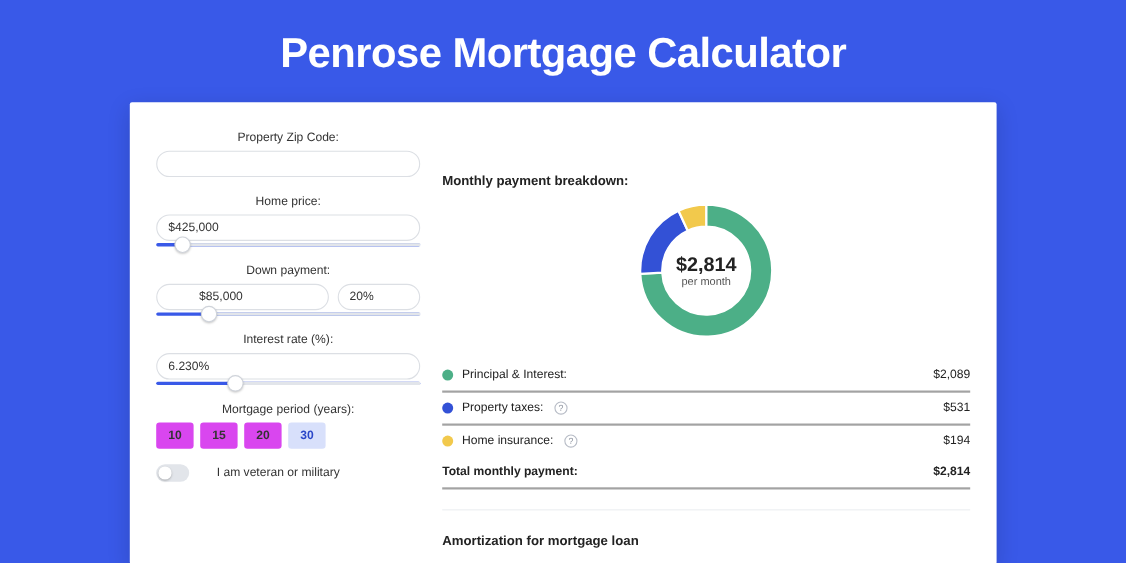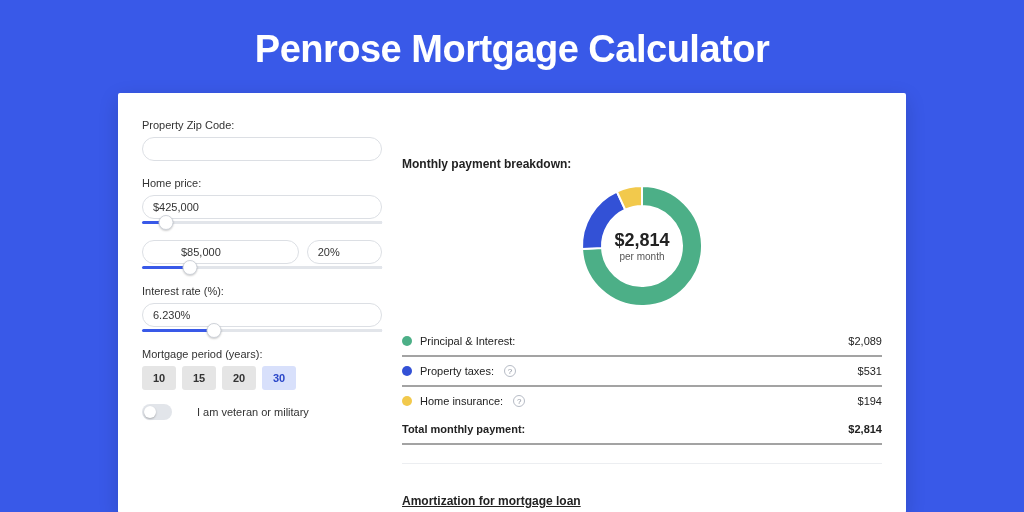--- a/index.html
+++ b/index.html
@@ -24,21 +24,21 @@
     border-radius: 2px;
     box-shadow: 0 6px 20px rgba(0,0,0,0.15);
     display: flex;
     gap: 20px;
     padding: 26px 24px;
     height: 420px;
     overflow: hidden;
   }
   .left { width: 240px; flex: 0 0 240px; }
   .right { flex: 1; margin-top: 38px; }
-  .lbl { font-size: 11px; color: #333; margin-bottom: 6px; }
+  .lbl { font-size: 11px; color: #333; margin-bottom: 6px; text-align: center; }
   .field {
     width: 100%;
     height: 24px;
     border: 1px solid #dcdfe4;
     border-radius: 14px;
     background: #fff;
     padding: 0 10px;
     font-size: 11px;
     color: #333;
   }
@@ -69,21 +69,21 @@
   .row-2 .field:first-child { flex: 2; padding-left: 38px; }
   .row-2 .field:last-child  { flex: 1; }
   .periods { display: flex; gap: 6px; }
   .chip {
     width: 34px; height: 24px;
     display: flex; align-items: center; justify-content: center;
     border-radius: 3px;
     font-size: 11px;
     font-weight: 600;
     color: #333;
-    background: #e5e5e5;
+    background: #d946ef;
     cursor: pointer;
   }
   .chip.selected { background: #d8e0fb; color: #2a46c8; }
   .toggle-row { display: flex; align-items: center; gap: 25px; margin-top: 14px; }
   .toggle {
     width: 30px; height: 16px; border-radius: 9px;
     background: #e2e5ea; position: relative;
   }
   .toggle::after {
     content: ""; position: absolute; left: 2px; top: 2px;
@@ -112,22 +112,21 @@
   .info-icon {
     width: 12px; height: 12px; border: 1px solid #b7bcc6;
     border-radius: 50%; font-size: 8px; color: #8a909c;
     display: inline-flex; align-items: center; justify-content: center;
     margin-left: 2px;
   }
   .total-row { font-weight: 700; }
   .amort {
     margin-top: 18px;
     border-top: 1px solid #eceef1;
-    padding-top: 30px;
-    text-decoration: underline;
+    padding-top: 20px;
   }
   .amort-title { font-size: 12px; font-weight: 700; margin-bottom: 10px; }
   .amort-text { font-size: 10.5px; color: #555; line-height: 1.5; }
 </style>
 </head>
 <body>
 
 <h1 class="page-title">Penrose Mortgage Calculator</h1>
 
 <div class="card">
@@ -142,20 +141,21 @@
     <div class="group">
       <div class="lbl">Home price:</div>
       <input class="field" value="$425,000" style="">
       <div class="slider-track">
         <div class="rest" style="left:10%"></div>
         <div class="slider-thumb" style="left:10%"></div>
       </div>
     </div>
 
     <div class="group">
+      <div class="lbl">Down payment:</div>
       <div class="row-2">
         <input class="field" value="$85,000" style="">
         <input class="field" value="20%" style="">
       </div>
       <div class="slider-track">
         <div class="rest" style="left:20%"></div>
         <div class="slider-thumb" style="left:20%"></div>
       </div>
     </div>
 

